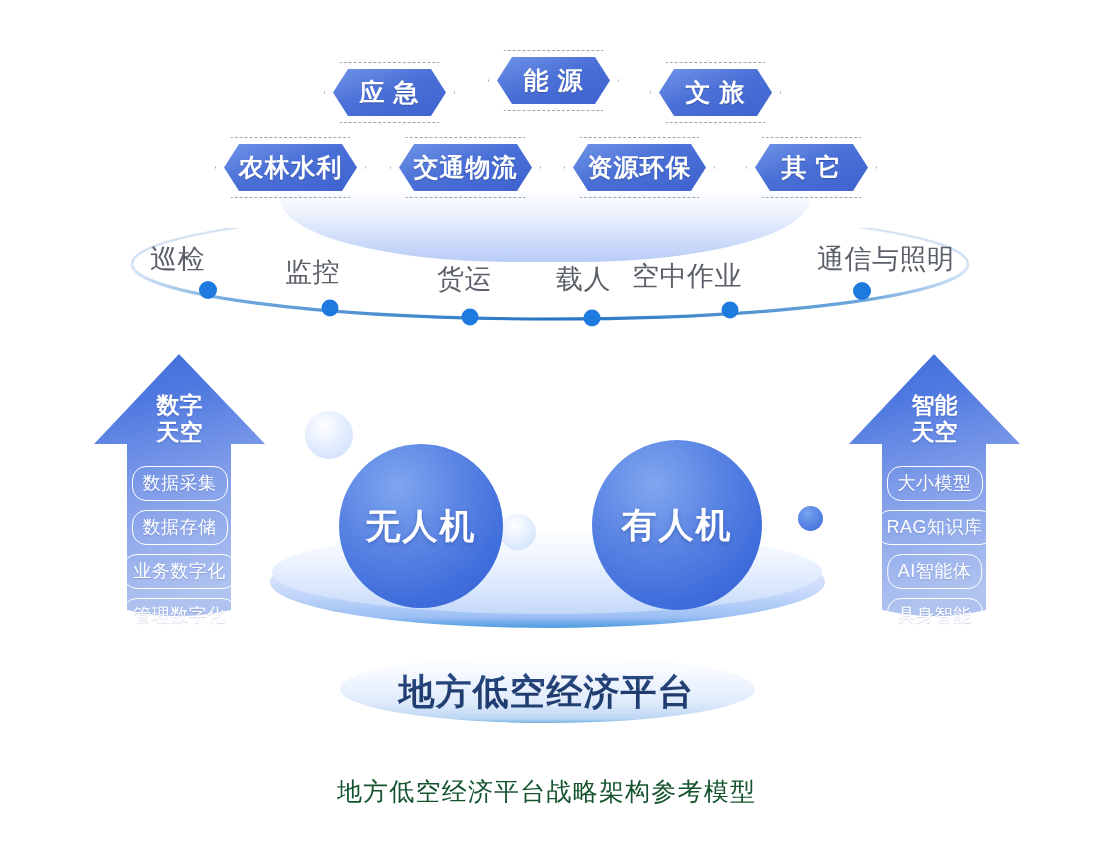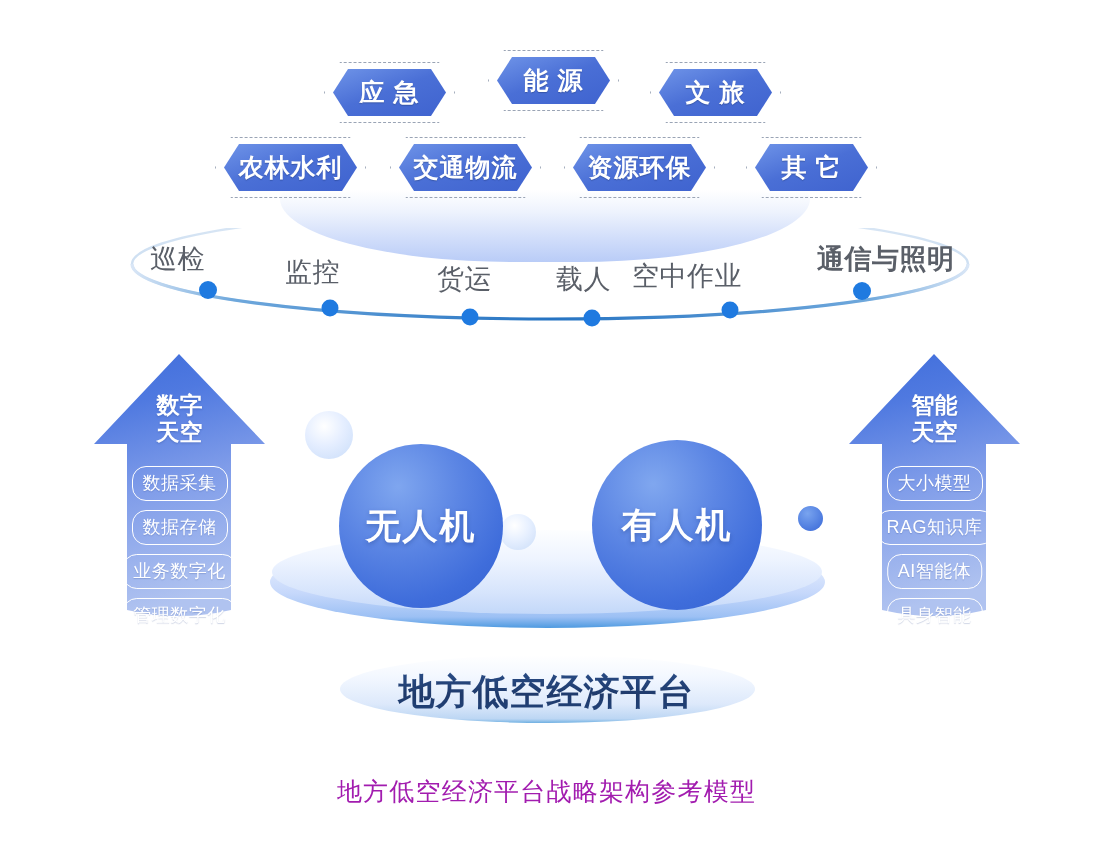--- a/index.html
+++ b/index.html
@@ -182,21 +182,21 @@
     background: linear-gradient(to bottom, #2b4f8a 0%, #1f3a6b 55%, #22457c 100%);
     -webkit-background-clip: text;
     background-clip: text;
     color: transparent;
   }
   .caption {
     position: absolute;
     left: 0; right: 0;
     top: 775px;
     text-align: center;
-    color: #a21caf;
+    color: #14532d;
     font-size: 25px;
     letter-spacing: 1.2px;
   }
 </style>
 </head>
 <body>
 
 <div id="stage">
 
   <div class="top-dome"></div>
@@ -254,21 +254,21 @@
     <circle cx="462" cy="90" r="8.5" fill="#1f7ae0"></circle>
     <circle cx="600" cy="82" r="8.5" fill="#1f7ae0"></circle>
     <circle cx="732" cy="63" r="9" fill="#1f7ae0"></circle>
   </svg>
 
   <div class="arc-label" style="left:150px; top:241px;">巡检</div>
   <div class="arc-label" style="left:285px; top:254px;">监控</div>
   <div class="arc-label" style="left:437px; top:261px;">货运</div>
   <div class="arc-label" style="left:556px; top:261px;">载人</div>
   <div class="arc-label" style="left:632px; top:258px;">空中作业</div>
-  <div class="arc-label" style="left:817px; top:241px;font-weight:bold;">通信与照明</div>
+  <div class="arc-label" style="left:817px; top:241px;">通信与照明</div>
 
   <svg class="abs" style="left:0; top:340px;" width="1093" height="200">
     <defs>
       <linearGradient id="connGrad" x1="0" y1="0" x2="0" y2="1">
         <stop offset="0%" stop-color="#8fb3e8" stop-opacity="0.95"></stop>
         <stop offset="100%" stop-color="#cfe0f4" stop-opacity="0.15"></stop>
       </linearGradient>
       <linearGradient id="connGrad2" x1="0" y1="0" x2="0" y2="1">
         <stop offset="0%" stop-color="#a9c4ee" stop-opacity="0.9"></stop>
         <stop offset="100%" stop-color="#dbe8f8" stop-opacity="0.12"></stop>

